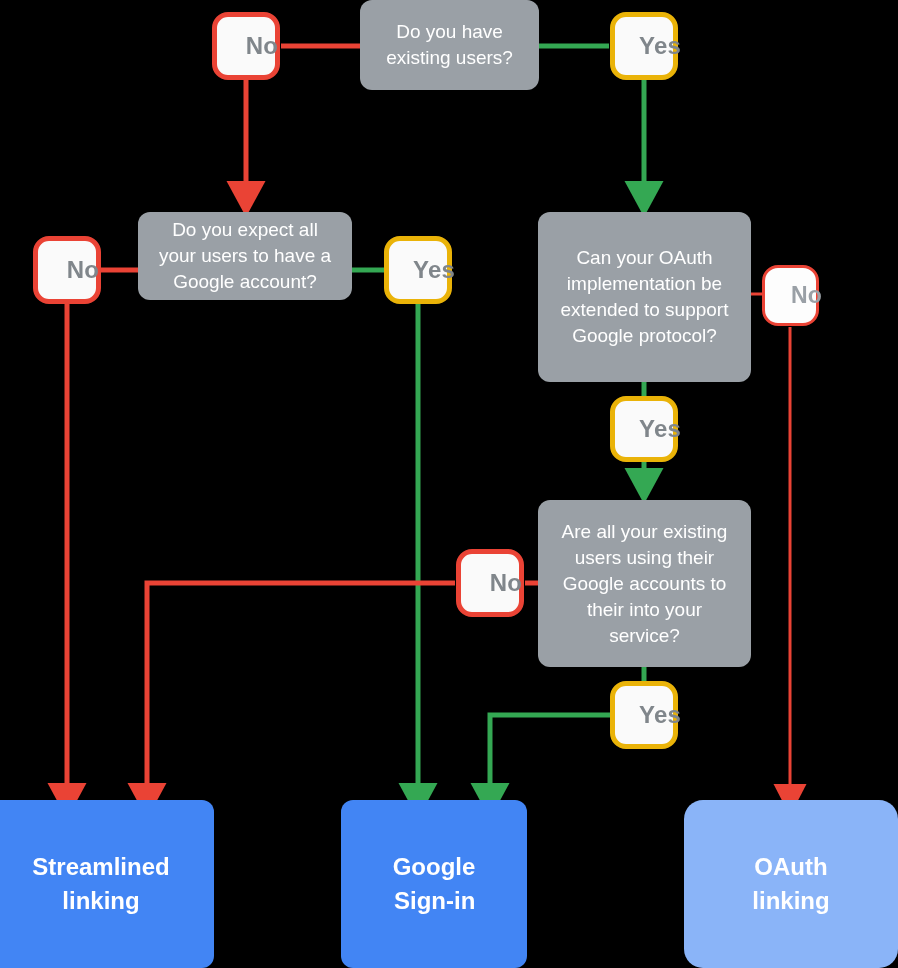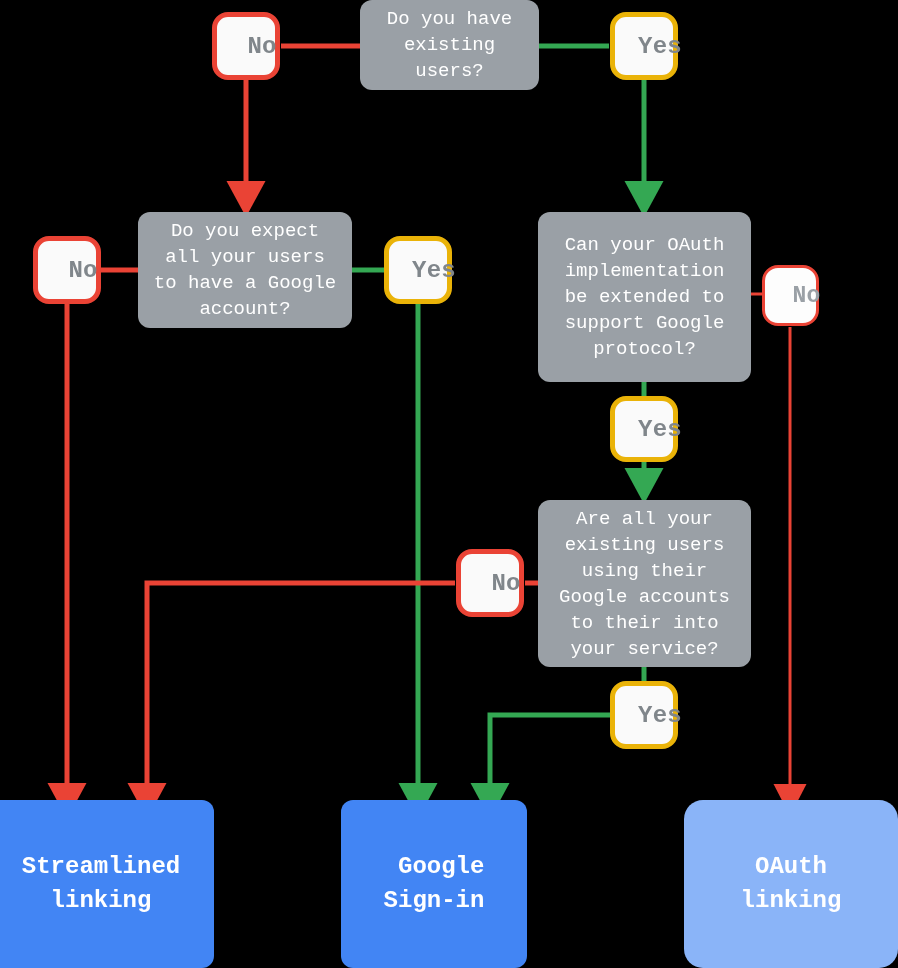--- a/index.html
+++ b/index.html
@@ -5,21 +5,21 @@
   html, body {
     margin: 0;
     padding: 0;
     background: #000000;
   }
   #canvas {
     position: relative;
     width: 898px;
     height: 968px;
     background: #000000;
-    font-family: Liberation Mono, monospace;
+    font-family: Liberation Sans, sans-serif;
     overflow: hidden;
   }
   #edges {
     position: absolute;
     left: 0; top: 0;
     width: 898px;
     height: 968px;
     pointer-events: none;
   }
   .node {
@@ -127,21 +127,21 @@
     <path d="M455,583 L147,583 L147,800" stroke="#ea4335" stroke-width="5" fill="none" marker-end="url(#ar-red)"></path>
 
     <path d="M644,667 L644,684" stroke="#34a853" stroke-width="5" fill="none"></path>
     <path d="M611,715 L490,715 L490,800" stroke="#34a853" stroke-width="5" fill="none" marker-end="url(#ar-green)"></path>
   </svg>
 
   <div class="node q-box" style="left:360px; top:0px; width:179px; height:90px;">
     <span>Do you have existing users?</span>
   </div>
 
-  <div class="node q-box" style="left:138px; top:212px; width:214px; height:116px;justify-content:flex-end;">
+  <div class="node q-box" style="left:138px; top:212px; width:214px; height:88px;justify-content:flex-end;">
     <span>Do you expect all your users to have a Google account?</span>
   </div>
 
   <div class="node q-box" style="left:538px; top:212px; width:213px; height:170px;">
     <span>Can your OAuth implementation be extended to support Google protocol?</span>
   </div>
 
   <div class="node q-box" style="left:538px; top:500px; width:213px; height:167px;">
     <span>Are all your existing users using their Google accounts to their into your service?</span>
   </div>

